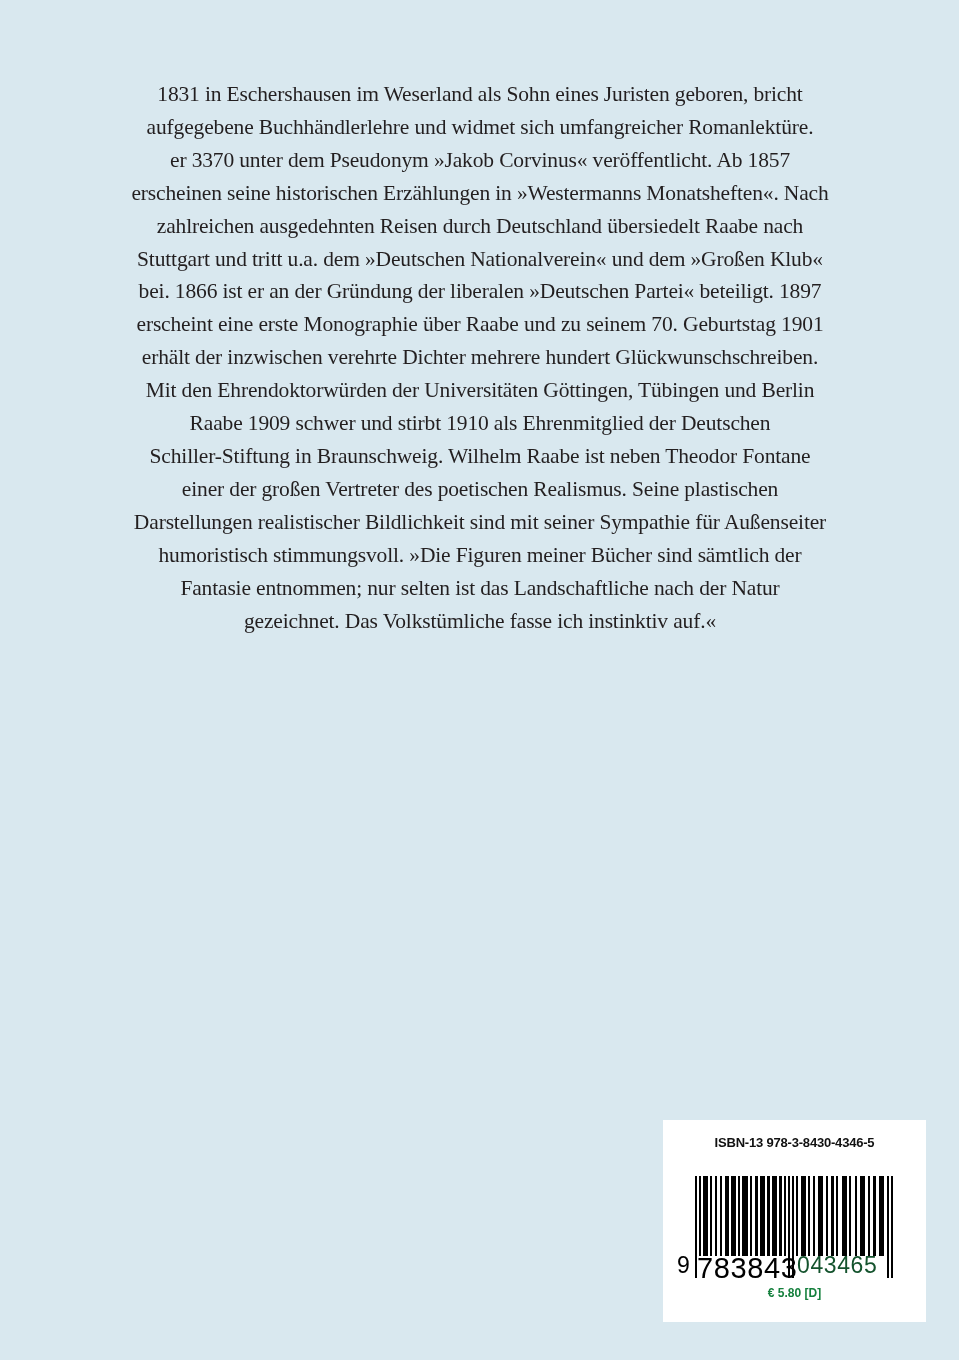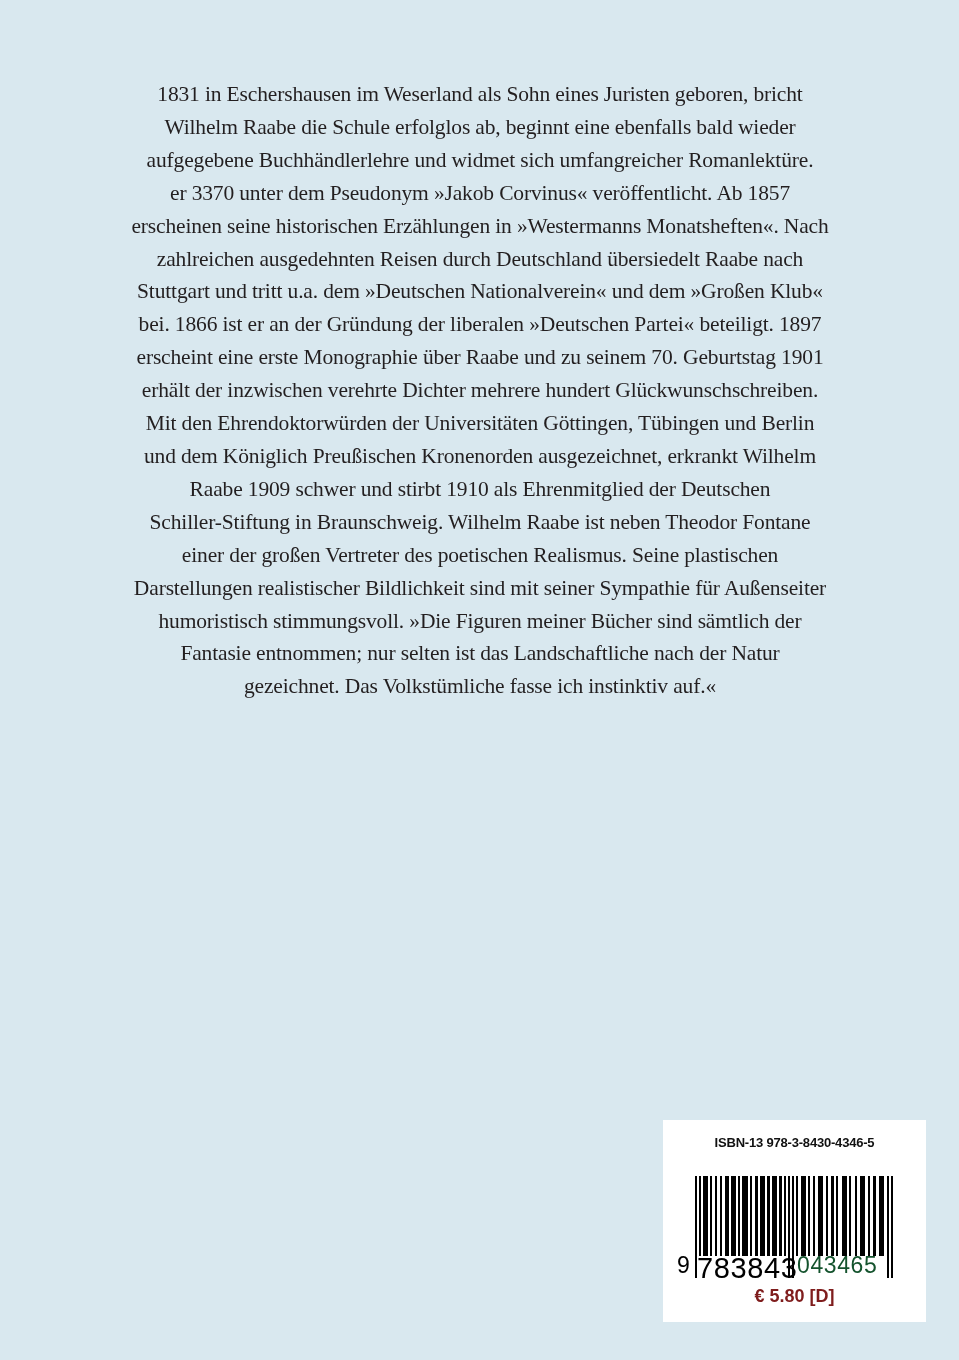--- a/index.html
+++ b/index.html
@@ -60,41 +60,39 @@
       display: block;
     }
     .price {
       position: absolute;
       left: 0;
       top: 166px;
       width: 263px;
       text-align: center;
       font-family: "Liberation Sans", "DejaVu Sans", sans-serif;
       font-weight: bold;
-      font-size: 18px;
-      color: #7f1d1d;
+      font-size: 12px;
+      color: #15803d;
     }
   </style>
 </head>
 <body>
 
 <div>
   <div class="blurb">
     <span class="line">1831 in Eschershausen im Weserland als Sohn eines Juristen geboren, bricht</span>
-    <span class="line">Wilhelm Raabe die Schule erfolglos ab, beginnt eine ebenfalls bald wieder</span>
     <span class="line">aufgegebene Buchhändlerlehre und widmet sich umfangreicher Romanlektüre.</span>
     <span class="line">er 3370 unter dem Pseudonym »Jakob Corvinus« veröffentlicht. Ab 1857</span>
     <span class="line">erscheinen seine historischen Erzählungen in »Westermanns Monatsheften«. Nach</span>
     <span class="line">zahlreichen ausgedehnten Reisen durch Deutschland übersiedelt Raabe nach</span>
     <span class="line">Stuttgart und tritt u.a. dem »Deutschen Nationalverein« und dem »Großen Klub«</span>
     <span class="line">bei. 1866 ist er an der Gründung der liberalen »Deutschen Partei« beteiligt. 1897</span>
     <span class="line">erscheint eine erste Monographie über Raabe und zu seinem 70. Geburtstag 1901</span>
     <span class="line">erhält der inzwischen verehrte Dichter mehrere hundert Glückwunschschreiben.</span>
     <span class="line">Mit den Ehrendoktorwürden der Universitäten Göttingen, Tübingen und Berlin</span>
-    <span class="line">und dem Königlich Preußischen Kronenorden ausgezeichnet, erkrankt Wilhelm</span>
     <span class="line">Raabe 1909 schwer und stirbt 1910 als Ehrenmitglied der Deutschen</span>
     <span class="line">Schiller-Stiftung in Braunschweig. Wilhelm Raabe ist neben Theodor Fontane</span>
     <span class="line">einer der großen Vertreter des poetischen Realismus. Seine plastischen</span>
     <span class="line">Darstellungen realistischer Bildlichkeit sind mit seiner Sympathie für Außenseiter</span>
     <span class="line">humoristisch stimmungsvoll. »Die Figuren meiner Bücher sind sämtlich der</span>
     <span class="line">Fantasie entnommen; nur selten ist das Landschaftliche nach der Natur</span>
     <span class="line">gezeichnet. Das Volkstümliche fasse ich instinktiv auf.«</span>
   </div>
 
   <div class="label-box">

